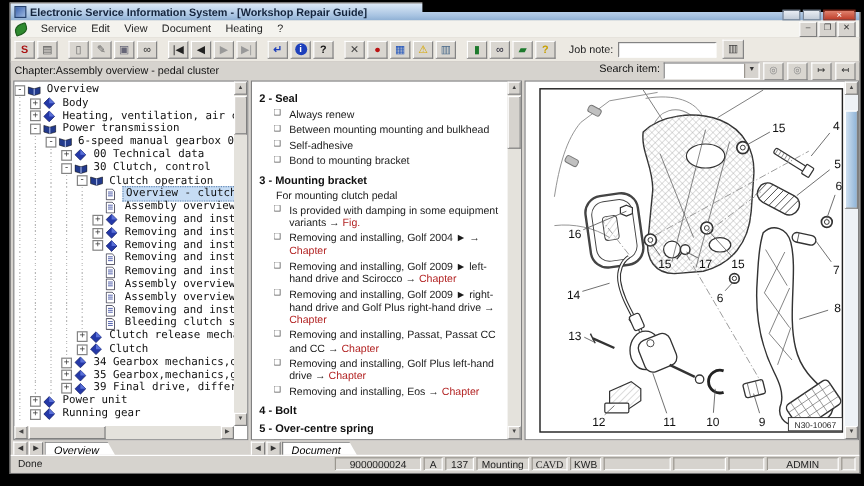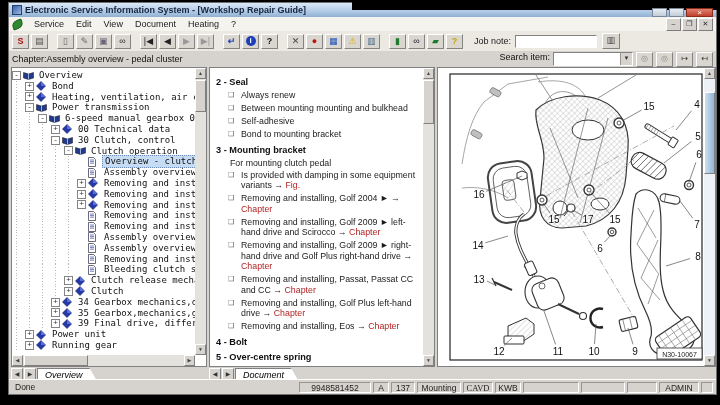--- a/index.html
+++ b/index.html
@@ -86,21 +86,21 @@
   
   .tabbar{position:absolute;top:364px;height:14px;background:#d6d3ce;display:flex;align-items:flex-start;gap:1px;padding-top:1px;box-sizing:border-box}
   .tabbar.left{left:2px;width:196px}
   .tabbar.right{left:200px;width:507px}
   .tab-arrow{width:12px;height:12px;border:1px solid;border-color:#fff #808080 #808080 #fff;background:#d6d3ce;
              font-size:6px;line-height:10px;text-align:center;color:#333;box-sizing:border-box}
   .tab{height:13px;background:#fff;border:1px solid #808080;border-bottom:none;padding:0 14px 0 7px;font-size:9px;line-height:12px;
        clip-path:polygon(0 0,calc(100% - 8px) 0,100% 100%,0 100%);font-style:italic}
   
   .statusbar{position:absolute;left:0;right:0;bottom:0;height:15px;background:#d6d3ce;border-top:1px solid #fff;
-             display:flex;align-items:center;gap:16px;padding:1px 3px;box-sizing:border-box;font-size:8.5px;color:#222}
+             display:flex;align-items:flex-start;gap:16px;padding:1px 3px;box-sizing:border-box;font-size:8.5px;color:#222}
   .stcell{height:11px;border:1px solid;border-color:#9a968f #fff #fff #9a968f;text-align:center;line-height:10px;box-sizing:border-box;flex:none}
   .stcell.first{flex:1;text-align:left;padding-left:3px;border:none}
 </style>
 </head>
 <body>
 
 <div class="black-strip"></div>
 
 <div class="window">
 
@@ -229,21 +229,21 @@
         </div>
         <div class="trow">
           <span class="guide"></span>
           <span class="exp">+</span>
           <span class="ticon">
             <svg width="10" height="10" viewBox="0 0 10 10">
               <polygon points="5,0.5 9.5,5 5,9.5 0.5,5" fill="#2438a8" stroke="#101a60" stroke-width="0.6"></polygon>
               <polygon points="5,0.5 9.5,5 5,5" fill="#5a70d8"></polygon>
             </svg>
           </span>
-          <span class="tlabel">Bond</span>
+          <span class="tlabel">Body</span>
         </div>
         <div class="trow">
           <span class="guide"></span>
           <span class="exp">+</span>
           <span class="ticon">
             <svg width="10" height="10" viewBox="0 0 10 10">
               <polygon points="5,0.5 9.5,5 5,9.5 0.5,5" fill="#2438a8" stroke="#101a60" stroke-width="0.6"></polygon>
               <polygon points="5,0.5 9.5,5 5,5" fill="#5a70d8"></polygon>
             </svg>
           </span>
@@ -842,27 +842,27 @@
   </div>
   <div class="tabbar right">
     <span class="tab-arrow">◀</span>
     <span class="tab-arrow">▶</span>
     <span class="tab">Document</span>
   </div>
 
   <div class="statusbar">
     <span class="stcell first">Done</span>
     <span id="status-cells" style="display:flex;gap:2px">
-        <span class="stcell" style="width: 72px;">9948581452</span>
+        <span class="stcell" style="width: 72px;">9000000024</span>
         <span class="stcell" style="width: 16px;">A</span>
         <span class="stcell" style="width: 24px;">137</span>
         <span class="stcell" style="width: 44px;">Mounting</span>
         <span class="stcell" style="width: 30px; font-family: Liberation Serif, serif;">CAVD</span>
         <span class="stcell" style="width: 26px;">KWB</span>
         <span class="stcell" style="width: 56px;"></span>
         <span class="stcell" style="width: 44px;"></span>
         <span class="stcell" style="width: 30px;"></span>
-        <span class="stcell" style="width: 40px;">ADMIN</span>
+        <span class="stcell" style="width: 60px;">ADMIN</span>
         <span class="stcell" style="width: 12px;"></span>
       </span>
   </div>
 
 </div>
 
 </body></html>

